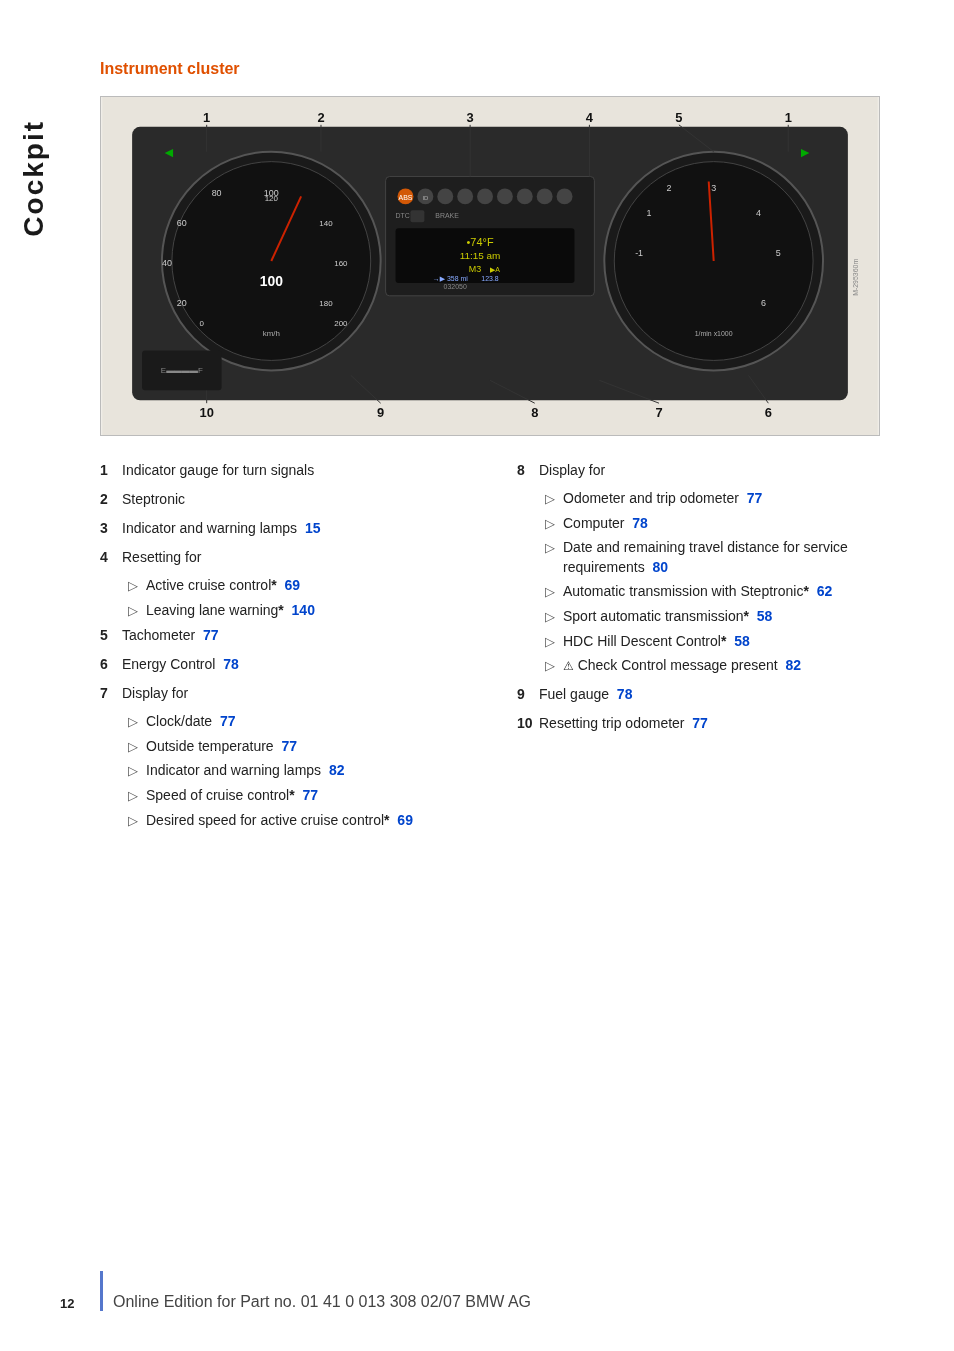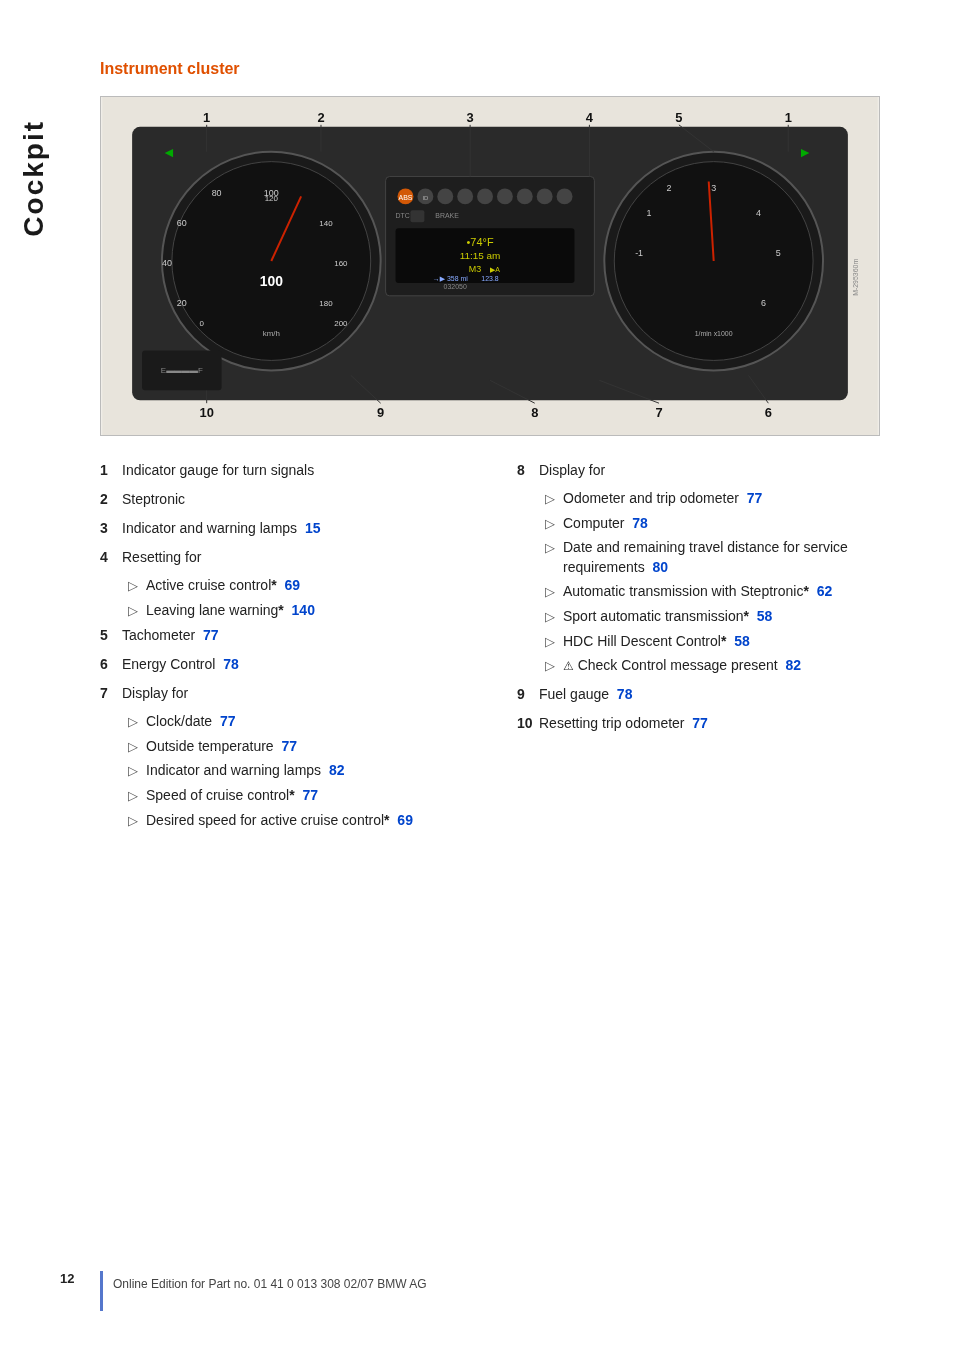--- a/index.html
+++ b/index.html
@@ -122,41 +122,41 @@
       flex: 1;
     }
 
     
     .footer {
       position: absolute;
       bottom: 40px;
       left: 60px;
       right: 60px;
       display: flex;
-      align-items: flex-start;
+      align-items: flex-end;
       gap: 0;
     }
 
     .footer-page-num {
       font-size: 13px;
       font-weight: bold;
       color: #222;
       min-width: 30px;
     }
 
     .footer-divider {
       width: 3px;
       height: 40px;
       background: #5577cc;
       margin: 0 10px;
       flex-shrink: 0;
     }
 
     .footer-text {
-      font-size: 12px;
+      font-size: 16px;
       color: #444;
       padding-top: 6px;
     }
 
     
     .warn-triangle {
       display: inline-block;
       font-size: 12px;
       color: #222;
     }

